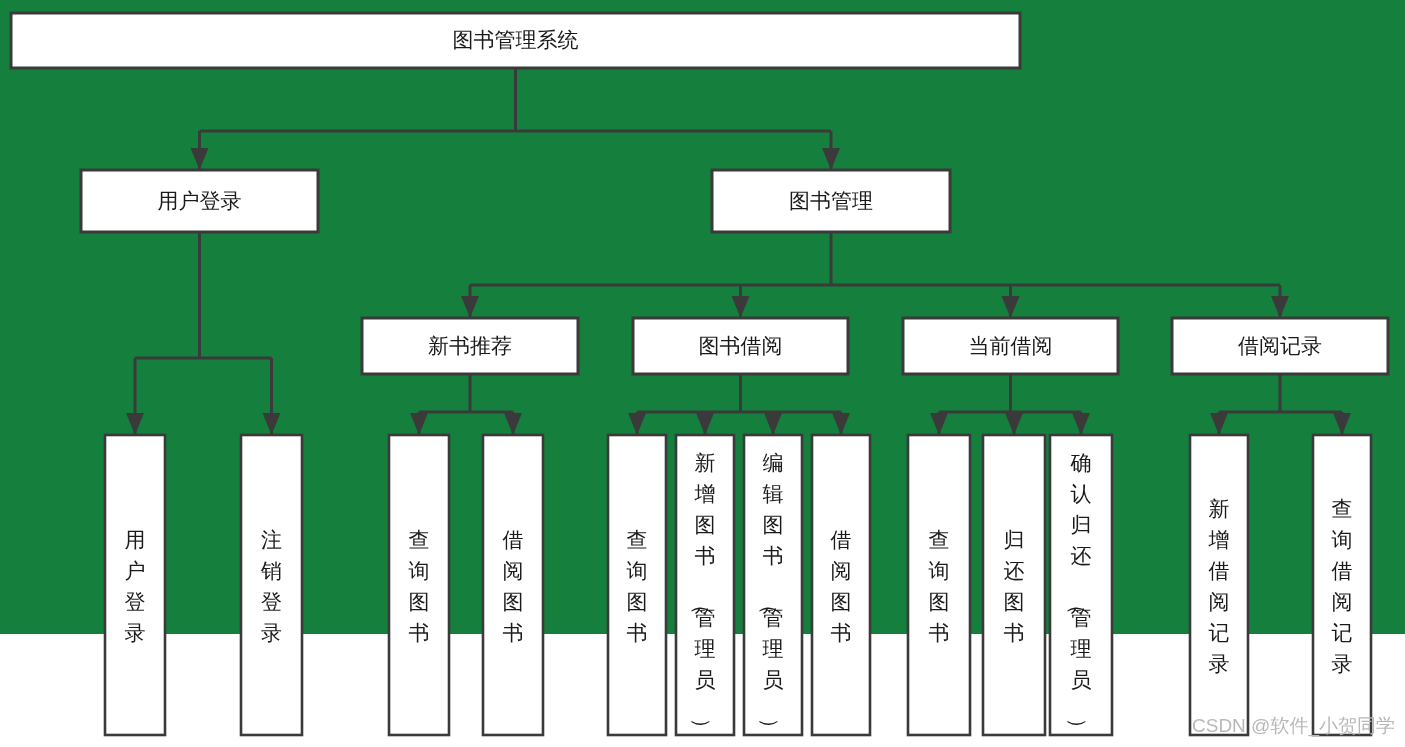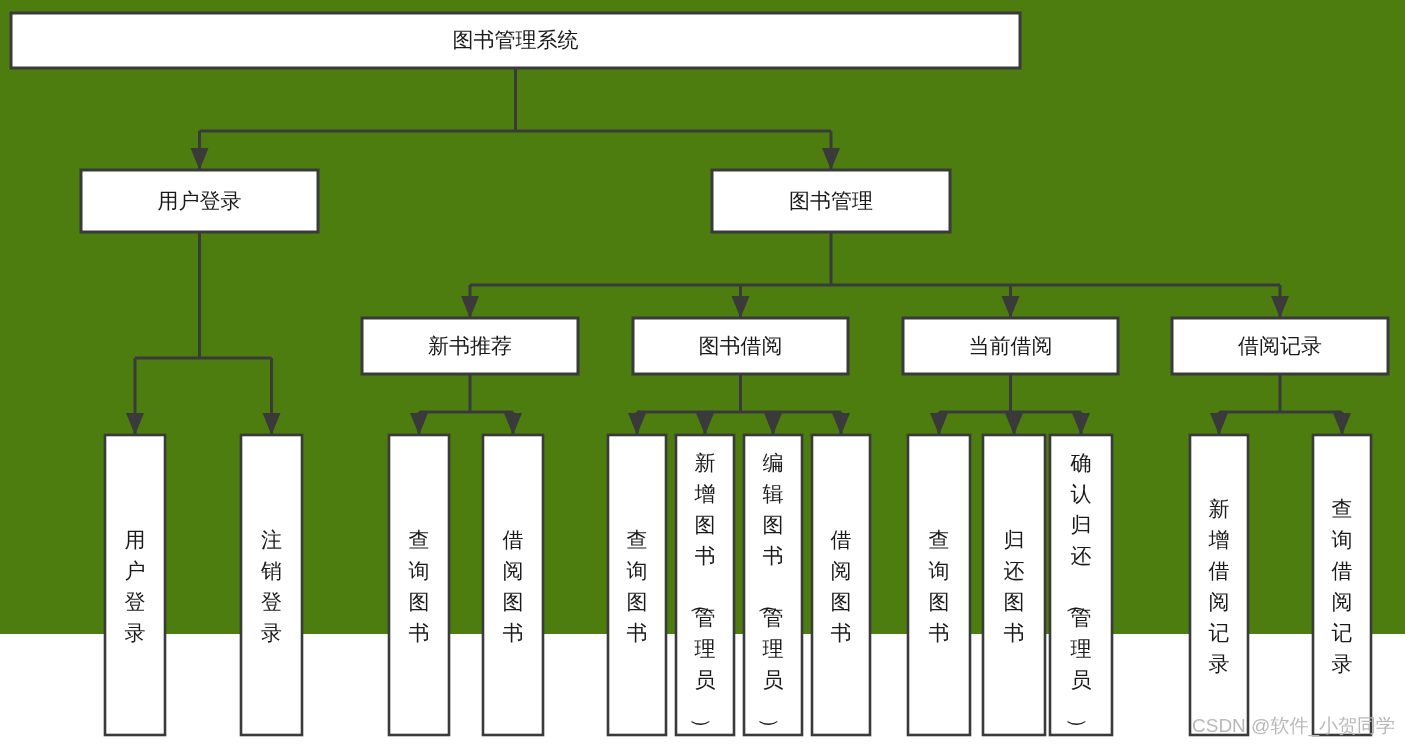--- a/index.html
+++ b/index.html
@@ -10,21 +10,21 @@
   body {
     width: 1405px;
     height: 747px;
     font-family: "Liberation Sans", "DejaVu Sans", sans-serif;
     overflow: hidden;
   }
   #diagram-root {
     position: relative;
     width: 1405px;
     height: 634px;
-    background: #4d7c0f;
+    background: #15803d;
   }
   svg.diagram-canvas {
     position: absolute;
     top: 0;
     left: 0;
     width: 1405px;
     height: 747px;
   }
   .node-box {
     fill: #ffffff;

